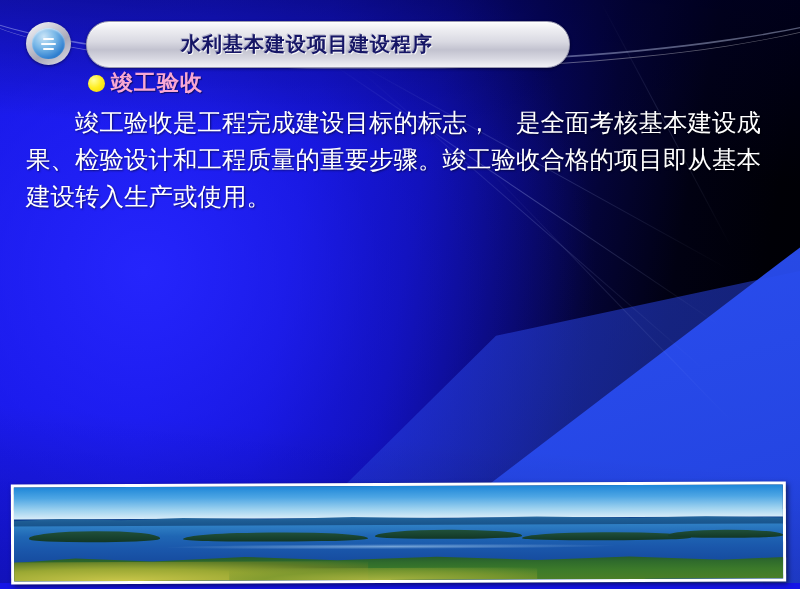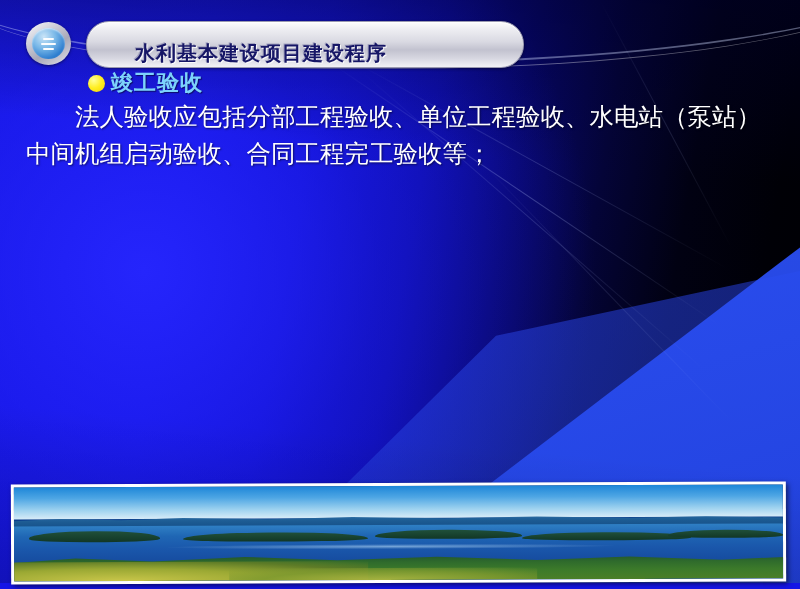--- a/index.html
+++ b/index.html
@@ -102,21 +102,22 @@
     background: linear-gradient(180deg,
         #fdfdfd 0%,
         #eeeef2 16%,
         #d9d9e2 44%,
         #c2c2cf 62%,
         #d6d6e0 80%,
         #f2f2f6 100%);
     box-shadow: 0 1px 3px rgba(0,0,0,0.45), inset 0 1px 0 rgba(255,255,255,0.95);
     border: 1px solid #9a9ab0;
     display: flex;
-    align-items: flex-end;
+    align-items: center;
+    padding-left: 46px;
   }
   .title-text {
     margin-left: 48px;
     font-size: 20px;
     font-weight: bold;
     color: #161666;
     letter-spacing: 1px;
     text-shadow: 1px 1px 0 rgba(255,255,255,0.85), -1px -1px 0 rgba(80,80,140,0.35);
     white-space: nowrap;
   }
@@ -157,21 +158,21 @@
   }
   .bullet-dot {
     width: 17px; height: 17px;
     border-radius: 50%;
     background: radial-gradient(circle at 34% 30%, #ffff9a 0%, #ffee22 48%, #f2d400 100%);
     flex: 0 0 auto;
   }
   .bullet-text {
     font-size: 22px;
     font-weight: bold;
-    color: #7dd3fc;
+    color: #f9a8d4;
     text-shadow: 1px 1px 1px rgba(0,0,0,0.5);
     letter-spacing: 1px;
   }
   p.para {
     margin: 0;
     color: #ffffff;
     font-size: 24.5px;
     line-height: 37px;
     letter-spacing: 0px;
     text-indent: 2em;
@@ -285,21 +286,21 @@
     </div>
   </div>
 
   <div id="content">
 
     <div class="bullet-line">
       <span class="bullet-dot"></span>
       <span class="bullet-text">竣工验收</span>
     </div>
 
-    <p class="para">法人验收应包括分部工程验收、单位工程验收、水电站（泵站）中间机组启动验收、合同工程完工验收等；</p>
+    <p class="para p1">竣工验收是工程完成建设目标的标志，　是全面考核基本建设成果、检验设计和工程质量的重要步骤。竣工验收合格的项目即从基本建设转入生产或使用。</p>
   </div>
 
   <div class="bottom-strip"></div>
 
   <div id="photo-frame">
     <div id="photo">
       <div class="ph-sky"></div>
       <div class="ph-far"></div>
       <div class="ph-water"></div>
       <div class="ph-hilite"></div>

